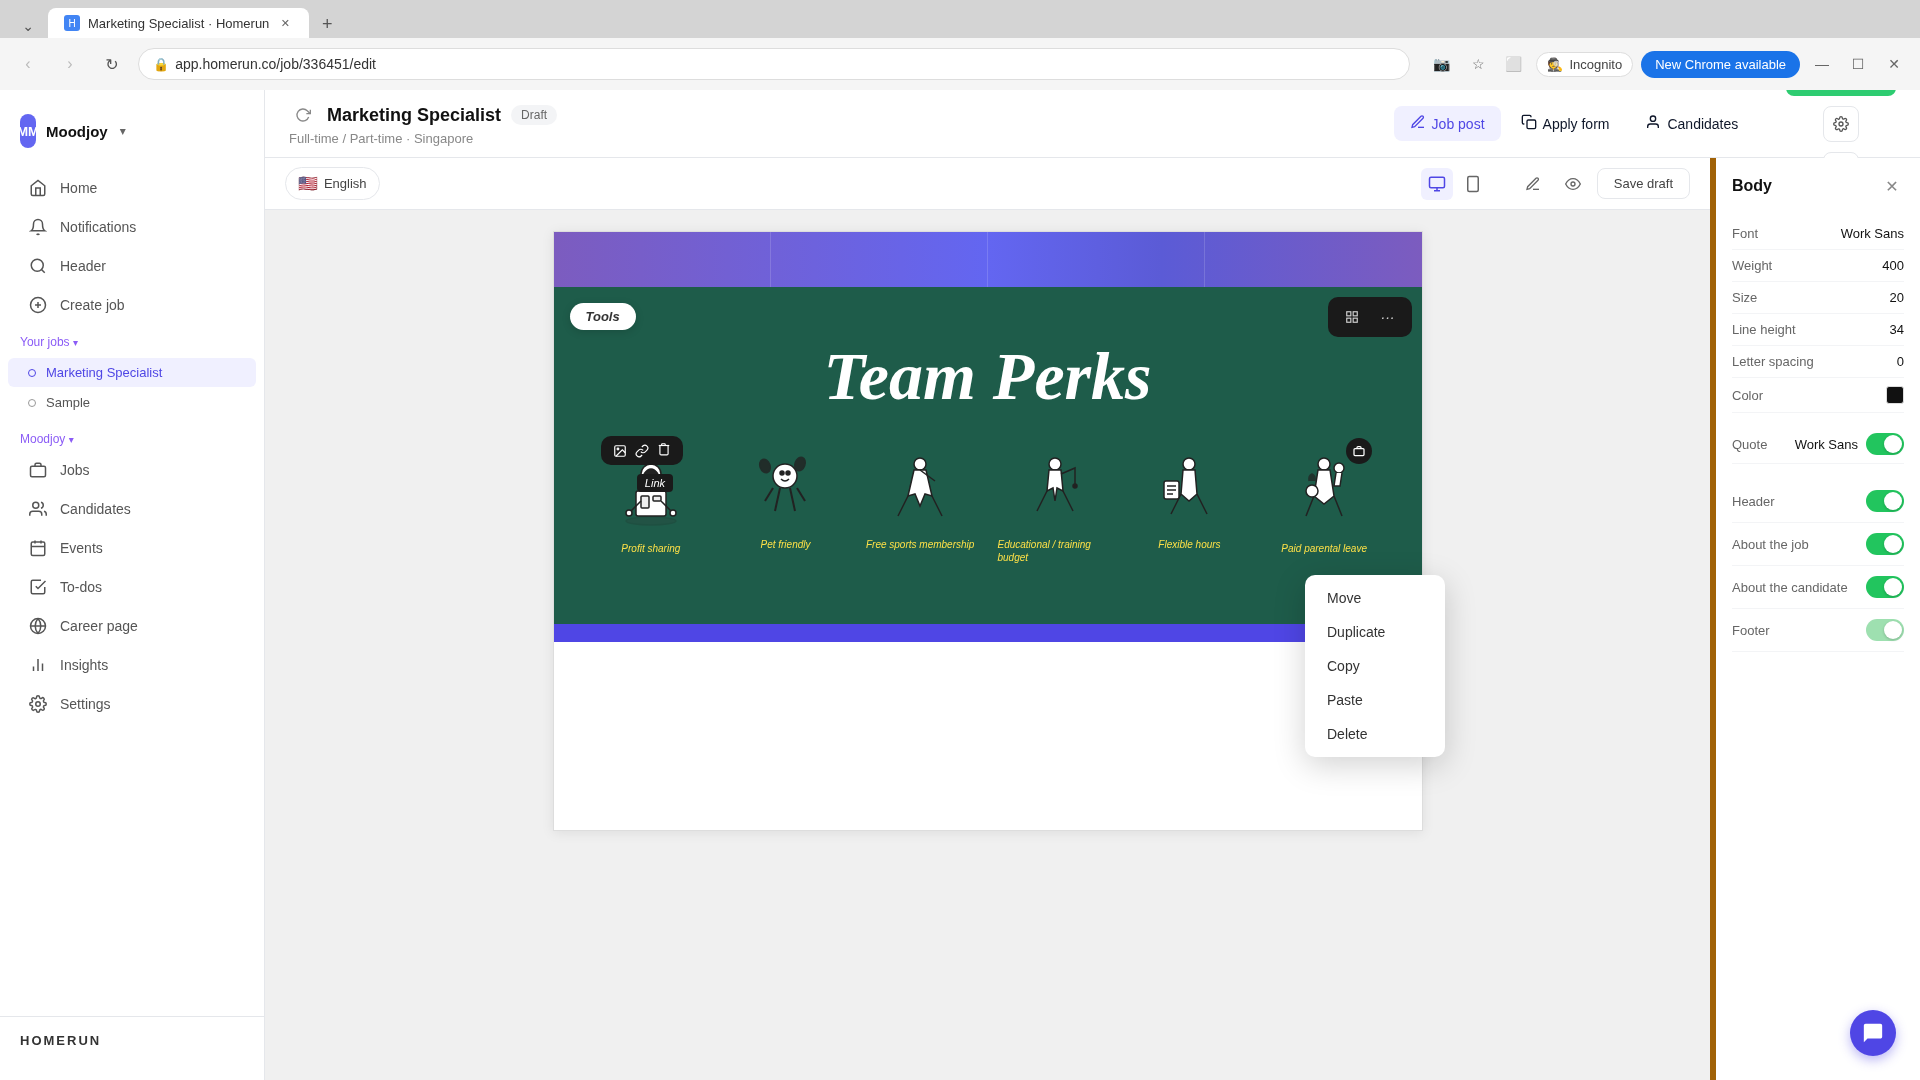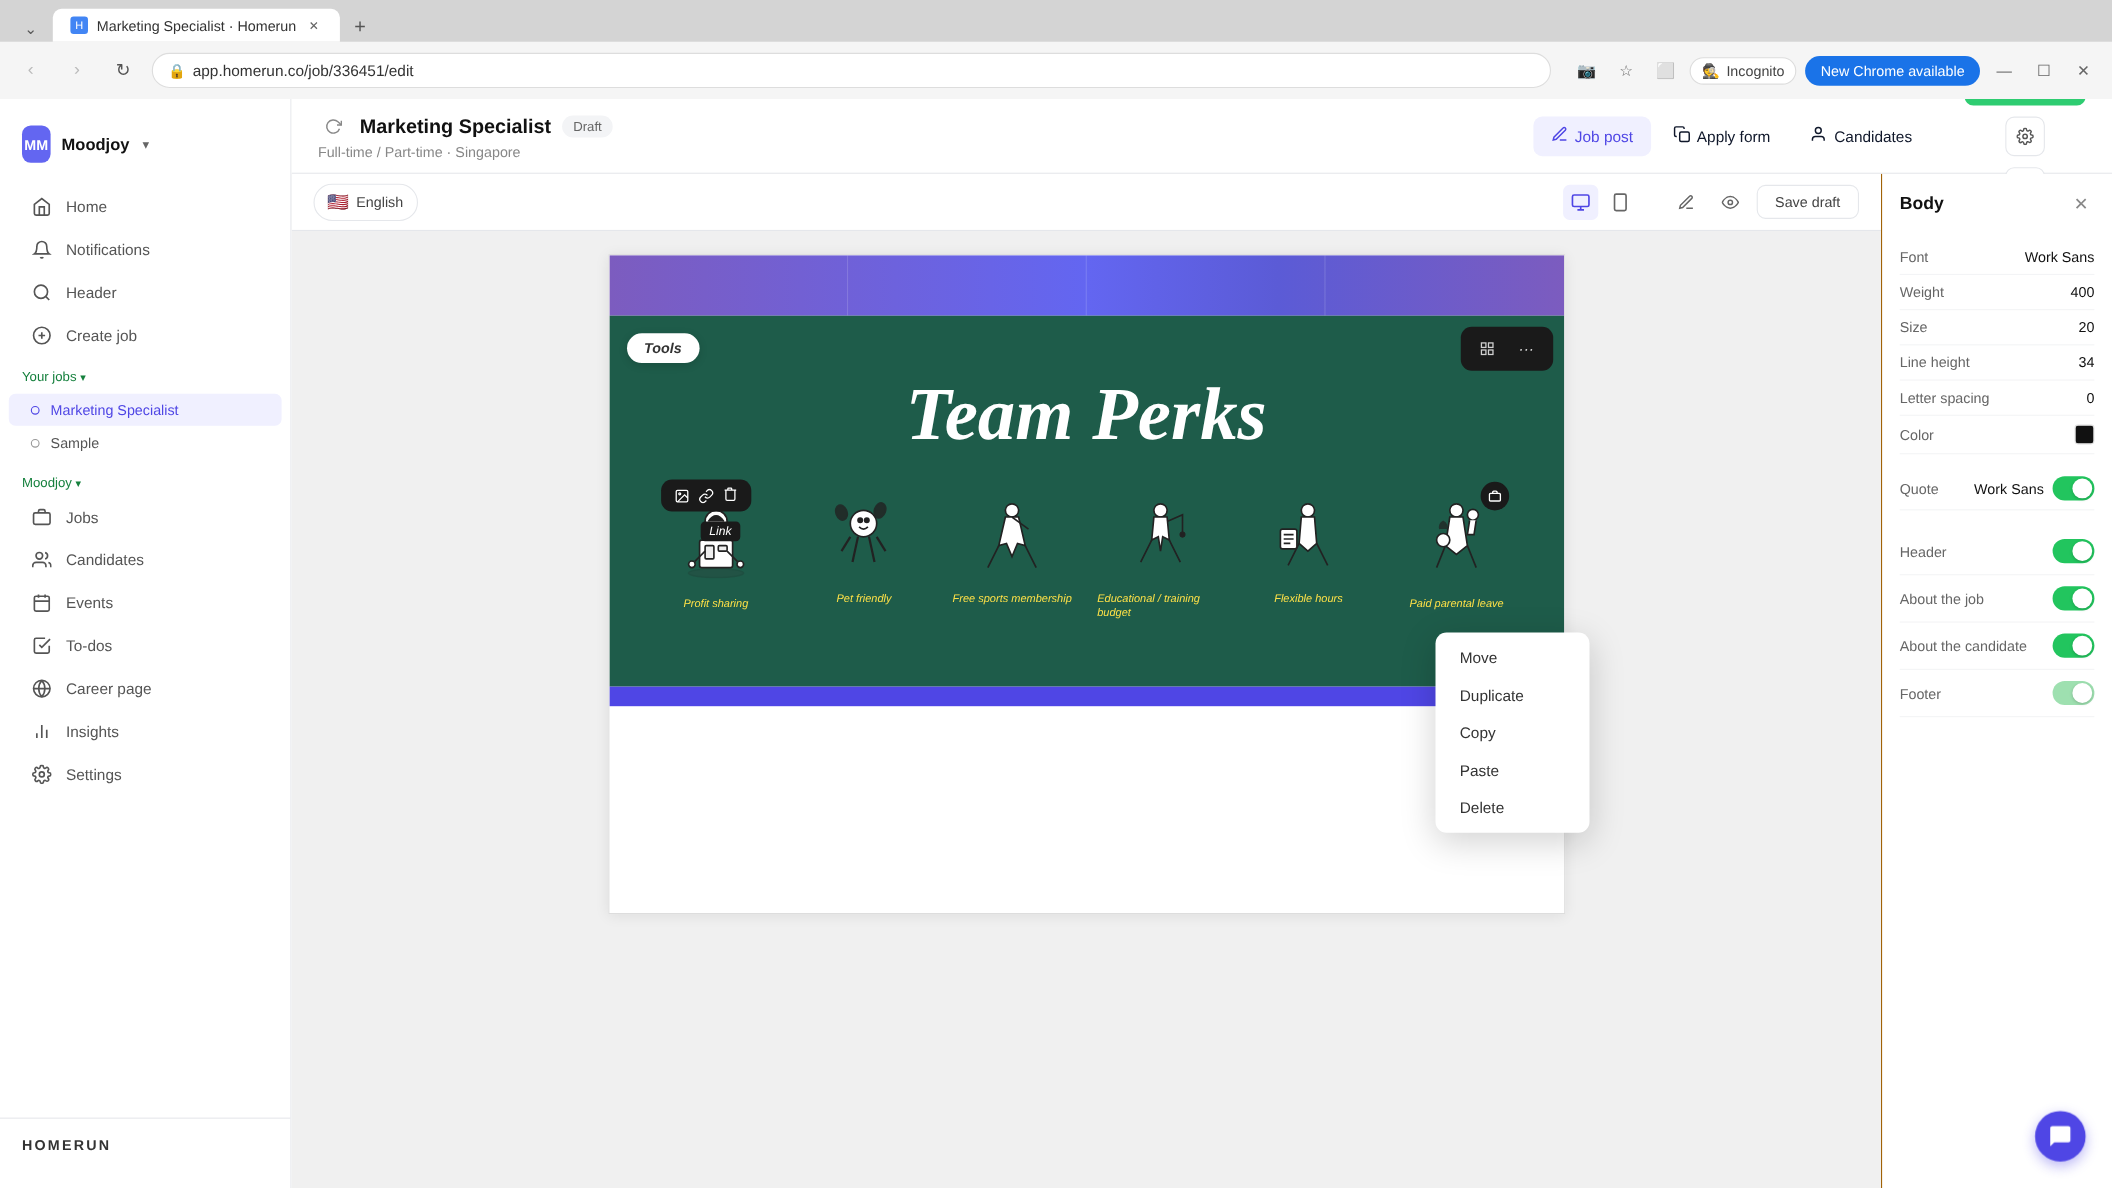--- a/index.html
+++ b/index.html
@@ -19,27 +19,27 @@
     .browser-action-btn { width: 28px; height: 28px; display: flex; align-items: center; justify-content: center; cursor: pointer; color: #666; font-size: 14px; }
     .incognito-badge { background: #fff; border: 1px solid #ddd; border-radius: 16px; padding: 4px 10px; font-size: 13px; color: #444; display: flex; align-items: center; gap: 6px; }
     .new-chrome-btn { background: #1a73e8; color: #fff; border: none; border-radius: 16px; padding: 6px 14px; font-size: 13px; cursor: pointer; }
 
     
     .app-layout { display: flex; height: calc(1080px - 90px); }
 
     
     .sidebar { width: 265px; background: #fff; border-right: 1px solid #e5e7eb; display: flex; flex-direction: column; padding: 16px 0; flex-shrink: 0; }
     .sidebar-brand { display: flex; align-items: center; gap: 10px; padding: 8px 20px 16px; }
-    .brand-avatar { width: 26px; height: 34px; background: #6366f1; border-radius: 8px; display: flex; align-items: center; justify-content: center; color: #fff; font-weight: 700; font-size: 13px; }
+    .brand-avatar { width: 16px; height: 34px; background: #6366f1; border-radius: 8px; display: flex; align-items: center; justify-content: center; color: #fff; font-weight: 700; font-size: 13px; }
     .brand-name { font-size: 15px; font-weight: 600; color: #111; }
     .brand-chevron { color: #666; font-size: 12px; margin-left: 2px; }
     .sidebar-nav { flex: 1; padding: 4px 0; }
     .nav-item { display: flex; align-items: center; gap: 12px; padding: 9px 20px; cursor: pointer; color: #555; font-size: 14px; border-radius: 6px; margin: 1px 8px; }
     .nav-icon { width: 20px; height: 20px; display: flex; align-items: center; justify-content: center; font-size: 16px; }
-    .sidebar-section-label { font-size: 12px; color: #15803d; padding: 10px 20px 4px; font-weight: 500; }
+    .sidebar-section-label { font-size: 12px; color: #8b5cf6; padding: 10px 20px 4px; font-weight: 500; }
     .sidebar-section-label .chevron { font-size: 10px; }
     .jobs-section { padding: 4px 0; }
     .job-item { display: flex; align-items: center; gap: 10px; padding: 7px 20px; cursor: pointer; font-size: 13px; color: #555; margin: 1px 8px; border-radius: 6px; }
     .job-item.active { background: #f0f0ff; color: #4f46e5; }
     .job-dot { width: 8px; height: 8px; border-radius: 50%; border: 1.5px solid #999; flex-shrink: 0; }
     .job-dot.active { border-color: #4f46e5; }
     .sidebar-bottom { padding: 16px 20px; border-top: 1px solid #e5e7eb; margin-top: auto; }
     .homerun-logo { font-size: 13px; font-weight: 800; letter-spacing: 2px; color: #333; text-transform: uppercase; }
 
     
@@ -96,21 +96,21 @@
 
     
     .context-menu { position: absolute; background: #fff; border-radius: 10px; box-shadow: 0 8px 32px rgba(0,0,0,0.18); padding: 6px; min-width: 140px; z-index: 100; top: 365px; left: 1040px; }
     .context-item { padding: 9px 16px; font-size: 14px; color: #333; cursor: pointer; border-radius: 6px; }
 
     
     .block-toolbar { position: absolute; top: 300px; right: 155px; background: #1a1a1a; border-radius: 10px; padding: 6px 10px; display: flex; align-items: center; gap: 8px; z-index: 50; }
     .block-tool-btn { width: 28px; height: 28px; display: flex; align-items: center; justify-content: center; color: #fff; cursor: pointer; font-size: 14px; opacity: 0.8; }
 
     
-    .right-panel { width: 210px; background: #fff; border-left: 1px solid #a16207; padding: 16px; flex-shrink: 0; overflow-y: auto; }
+    .right-panel { width: 210px; background: #fff; border-left: 6px solid #a16207; padding: 16px; flex-shrink: 0; overflow-y: auto; }
     .panel-header { display: flex; align-items: center; justify-content: space-between; margin-bottom: 20px; }
     .panel-title { font-size: 16px; font-weight: 600; color: #111; }
     .panel-close { width: 24px; height: 24px; display: flex; align-items: center; justify-content: center; cursor: pointer; color: #888; font-size: 16px; border-radius: 4px; }
     .panel-row { display: flex; align-items: center; justify-content: space-between; padding: 8px 0; border-bottom: 1px solid #f3f4f6; }
     .panel-label { font-size: 13px; color: #666; }
     .panel-value { font-size: 13px; color: #111; font-weight: 500; }
     .toggle { width: 38px; height: 22px; border-radius: 11px; background: #e5e7eb; position: relative; cursor: pointer; flex-shrink: 0; }
     .toggle.on { background: #22c55e; }
     .toggle::after { content: ''; position: absolute; width: 18px; height: 18px; background: #fff; border-radius: 50%; top: 2px; left: 2px; transition: left 0.15s; box-shadow: 0 1px 3px rgba(0,0,0,0.2); }
     .toggle.on::after { left: 18px; }

